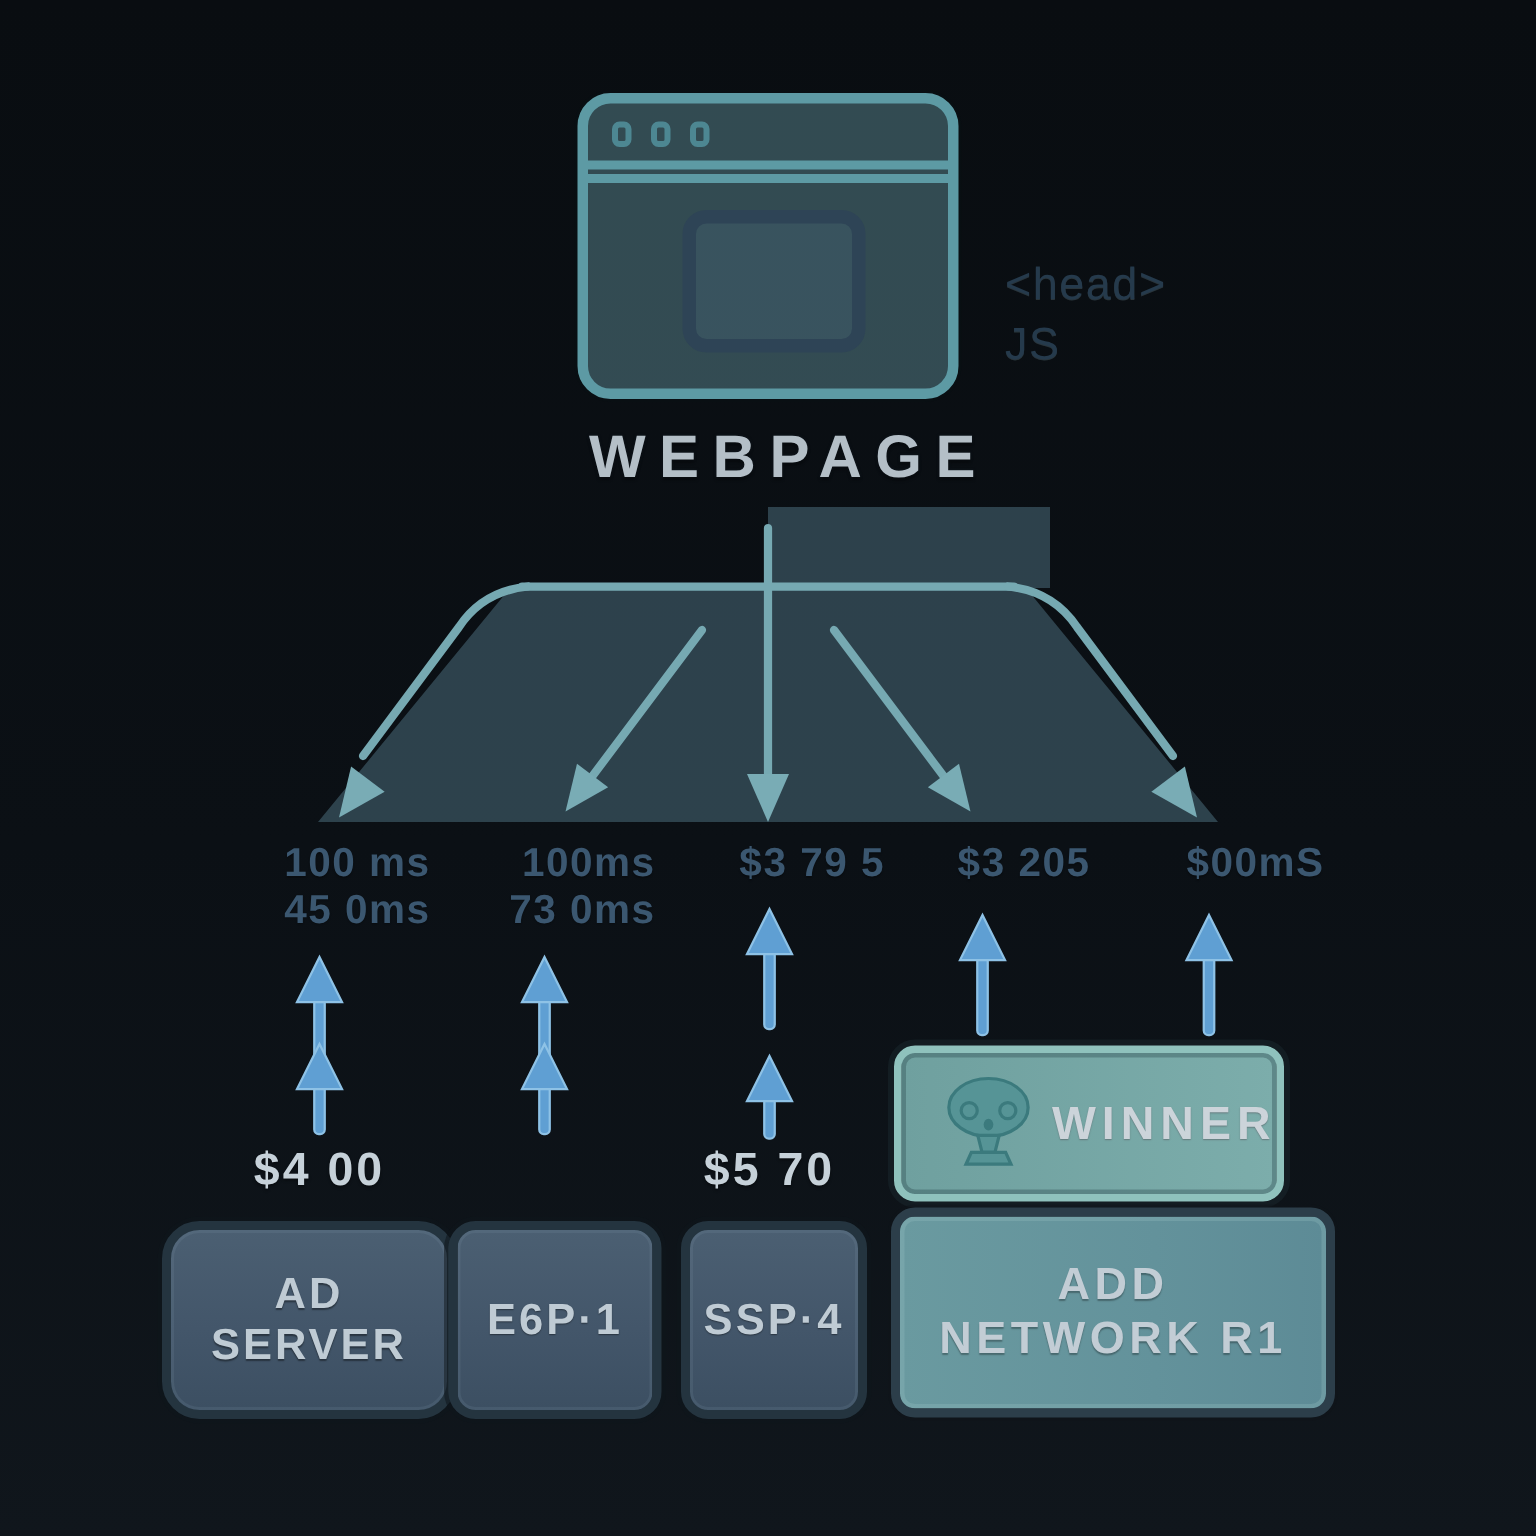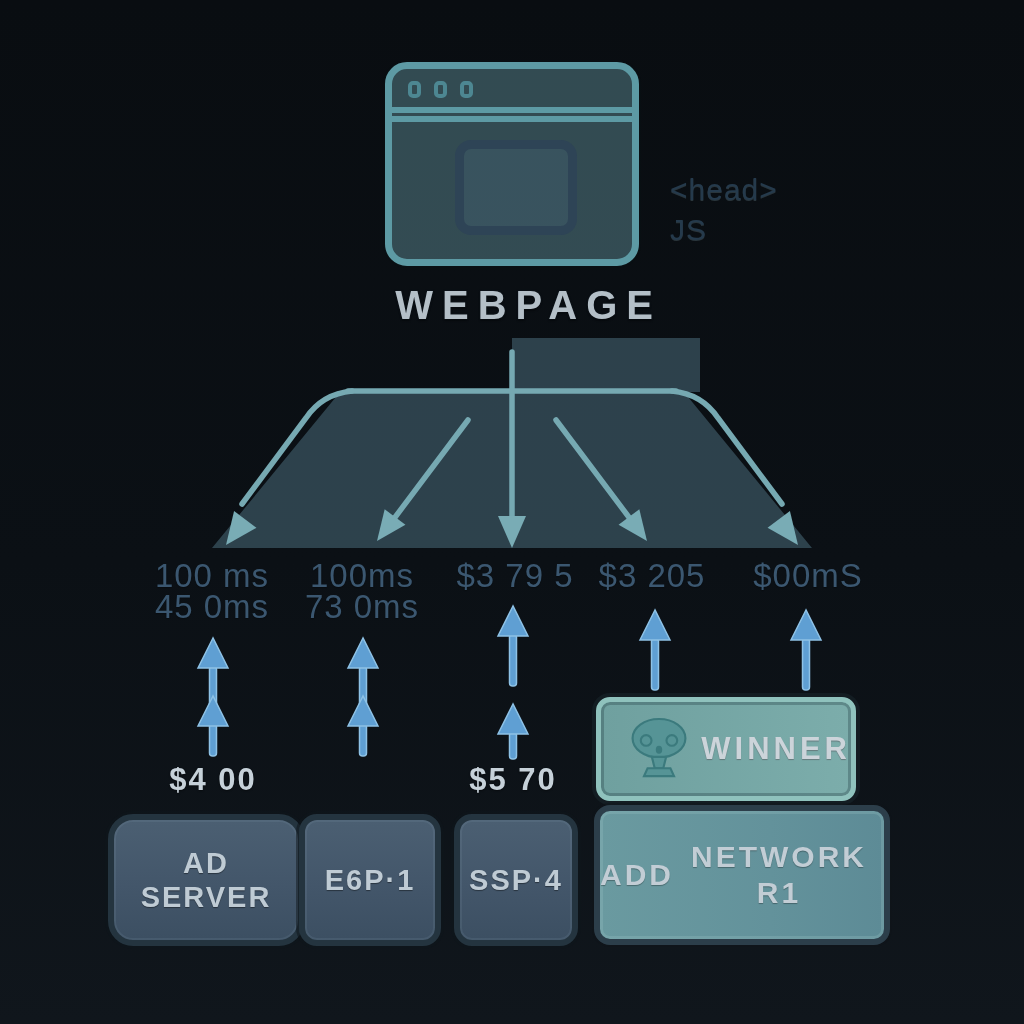--- a/index.html
+++ b/index.html
@@ -40,43 +40,43 @@
     background:rgba(103,150,161,.45);box-sizing:border-box;box-shadow:0 0 0 2px rgba(10,16,20,.35);}
   .browser .sep1{position:absolute;left:0;right:0;top:38px;height:6px;background:#5d9aa4;}
   .browser .sep2{position:absolute;left:0;right:0;top:47px;height:6px;background:#5d9aa4;}
   .browser .dot{position:absolute;top:12px;width:13px;height:17px;border:4px solid #4d8792;border-radius:5px;box-sizing:border-box;}
   .browser .d1{left:16px;} .browser .d2{left:42px;} .browser .d3{left:68px;}
   .browser .adslot{position:absolute;left:63px;top:71px;width:122px;height:95px;border:9px solid #2e4456;
     border-radius:16px;background:rgba(73,103,124,.30);box-sizing:border-box;}
   
   .code-note{left:670px;top:170px;width:220px;color:#253a4c;font-size:30px;font-weight:400;
     letter-spacing:1px;line-height:40px;text-shadow:0 1px 0 rgba(140,170,185,.25);}
-  .webpage-label{left:362px;top:283px;width:300px;text-align:right;color:#b4bfc7;font-size:40px;
+  .webpage-label{left:376px;top:283px;width:300px;text-align:center;color:#b4bfc7;font-size:40px;
     font-weight:700;letter-spacing:9px;text-shadow:0 2px 2px rgba(0,0,0,.35),0 0 2px rgba(25,35,45,.6);}
-  .resp{top:560px;width:150px;text-align:center;color:#3b5770;font-size:33px;font-weight:400;
+  .resp{top:560px;width:150px;text-align:right;color:#3b5770;font-size:27px;font-weight:700;
     letter-spacing:1px;line-height:31px;text-shadow:0 1px 1px rgba(0,0,0,.25);}
   .bid{top:762px;width:140px;text-align:center;color:#c6d1d9;font-size:31px;font-weight:700;
     letter-spacing:2px;text-shadow:0 1px 2px rgba(0,0,0,.4);}
   
   .pbox{top:814px;height:132px;border:6px solid #24343f;border-radius:18px;box-sizing:border-box;
     background:linear-gradient(180deg,#4b5f72 0%,#43566a 55%,#3c4f62 100%);
     box-shadow:0 0 0 3px rgba(15,22,28,.55),inset 0 0 0 2px rgba(150,175,190,.12);
     display:flex;align-items:center;justify-content:center;flex-direction:column;
     color:#bfcbd4;font-size:29px;font-weight:600;letter-spacing:2px;line-height:34px;text-align:center;
     text-shadow:0 1px 1px rgba(0,0,0,.4);}
   .winner-box{left:596px;top:697px;width:260px;height:104px;border:5px solid #8fc2bd;border-radius:14px;
     box-sizing:border-box;background:linear-gradient(90deg,#6fa09f,#7cadab);
     box-shadow:0 0 0 4px rgba(26,40,46,.5),inset 0 0 0 3px rgba(40,70,75,.35);
     display:flex;align-items:center;padding-left:28px;}
   .winner-box .wlabel{color:#ccd4da;font-size:31px;font-weight:600;letter-spacing:4px;margin-left:8px;
     text-shadow:0 1px 1px rgba(70,50,60,.4);}
   .adnet-box{left:594px;top:805px;width:296px;height:140px;border:6px solid #2c3e4a;border-radius:16px;
     box-sizing:border-box;background:linear-gradient(90deg,#6a9aa0,#63929b 60%,#5d8b96);
     box-shadow:inset 0 0 0 3px rgba(160,200,200,.25),0 0 0 2px rgba(14,20,26,.4);
-    display:flex;align-items:center;justify-content:center;flex-direction:row;
+    display:flex;align-items:center;justify-content:center;flex-direction:column;
     color:#c2cdd5;font-size:30px;font-weight:600;letter-spacing:3px;line-height:36px;text-align:center;
     text-shadow:0 1px 1px rgba(0,0,0,.3);}
 </style>
 </head>
 <body>
 
 <div class="stage">
 
   <div class="abs bg-noise1"></div>
   <div class="abs bg-noise2"></div>

